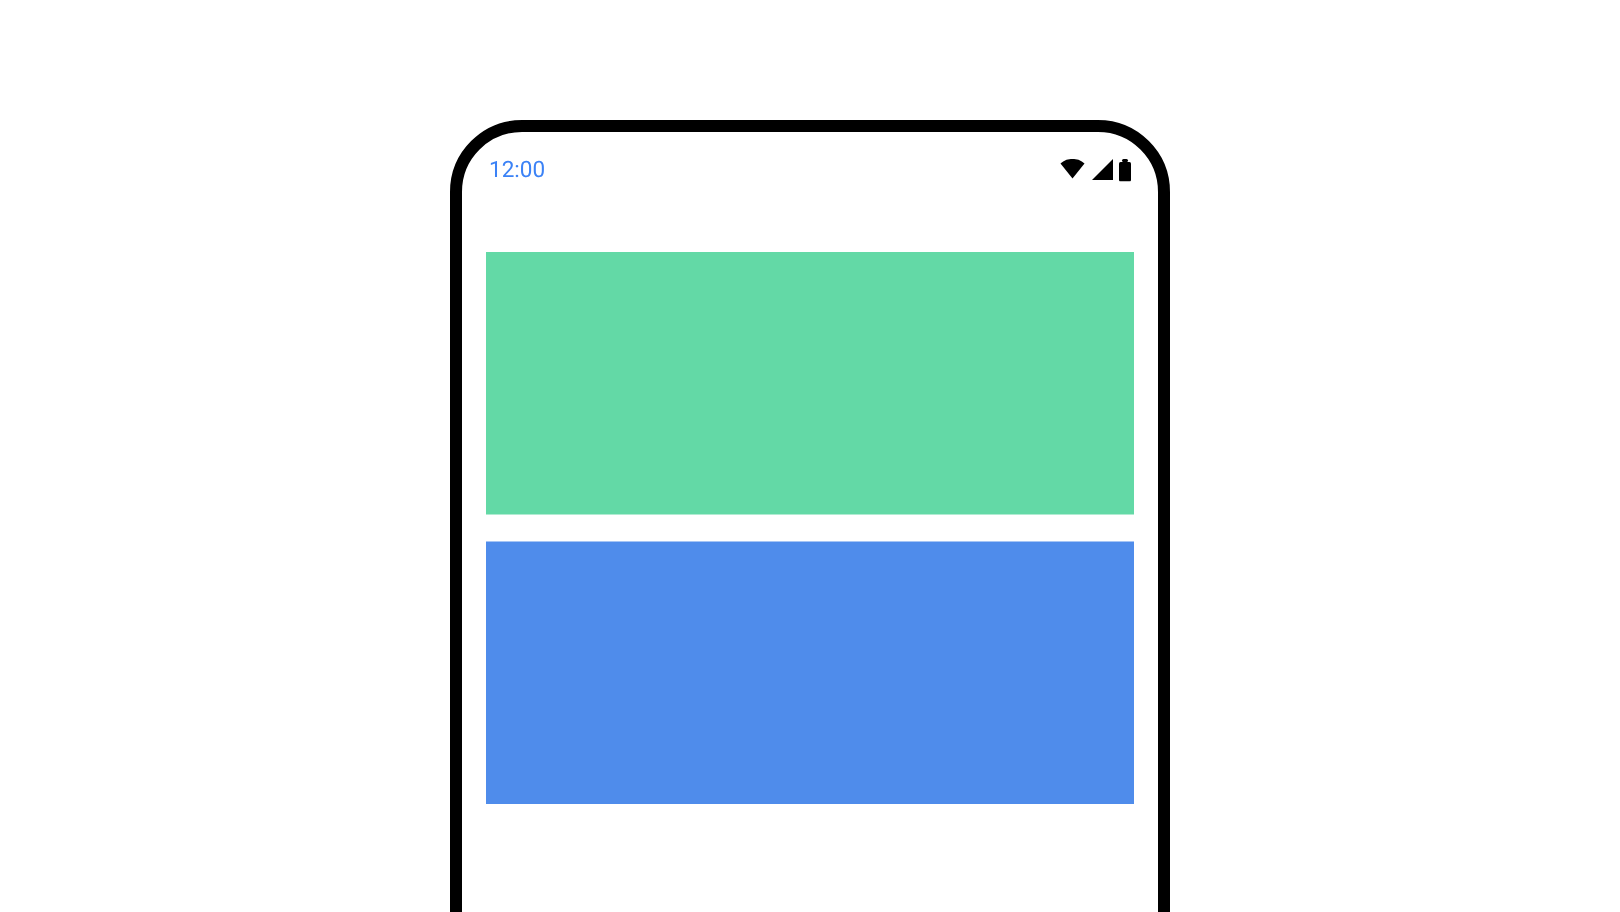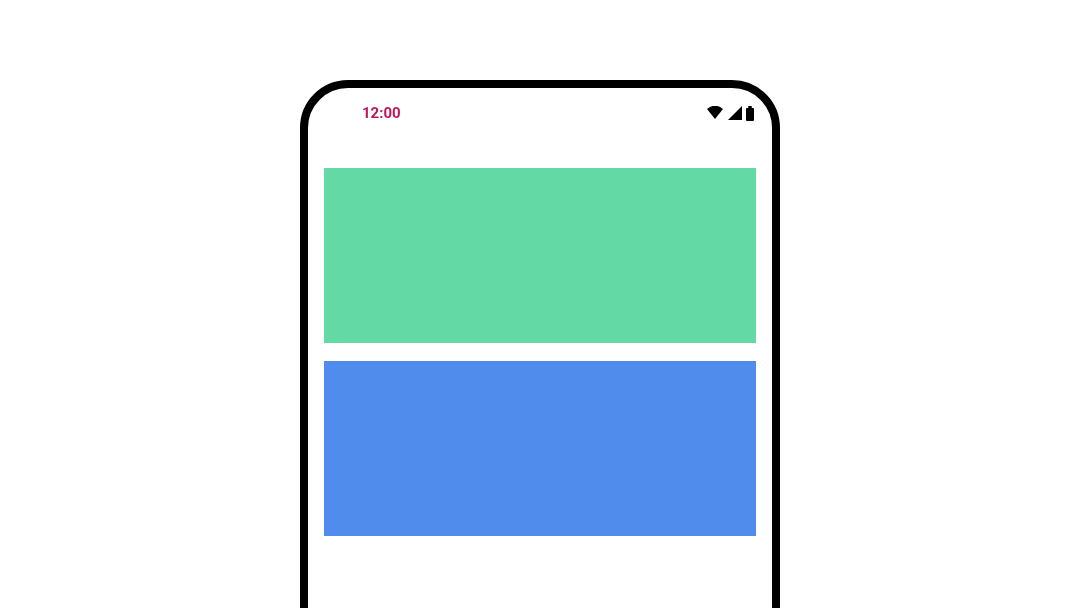--- a/index.html
+++ b/index.html
@@ -29,23 +29,22 @@
     }
     .status-bar {
       display: flex;
       justify-content: space-between;
       align-items: center;
       padding: 10px 18px 0 18px;
       height: 40px;
     }
     .status-time {
       font-size: 15px;
-      font-weight: 700;
-      color: #be185d;
-      margin-left: 36px;
+      font-weight: 400;
+      color: #3b82f6;
     }
     .status-icons {
       display: flex;
       align-items: center;
       gap: 4px;
     }
     .wifi-icon {
       width: 18px;
       height: 14px;
     }

